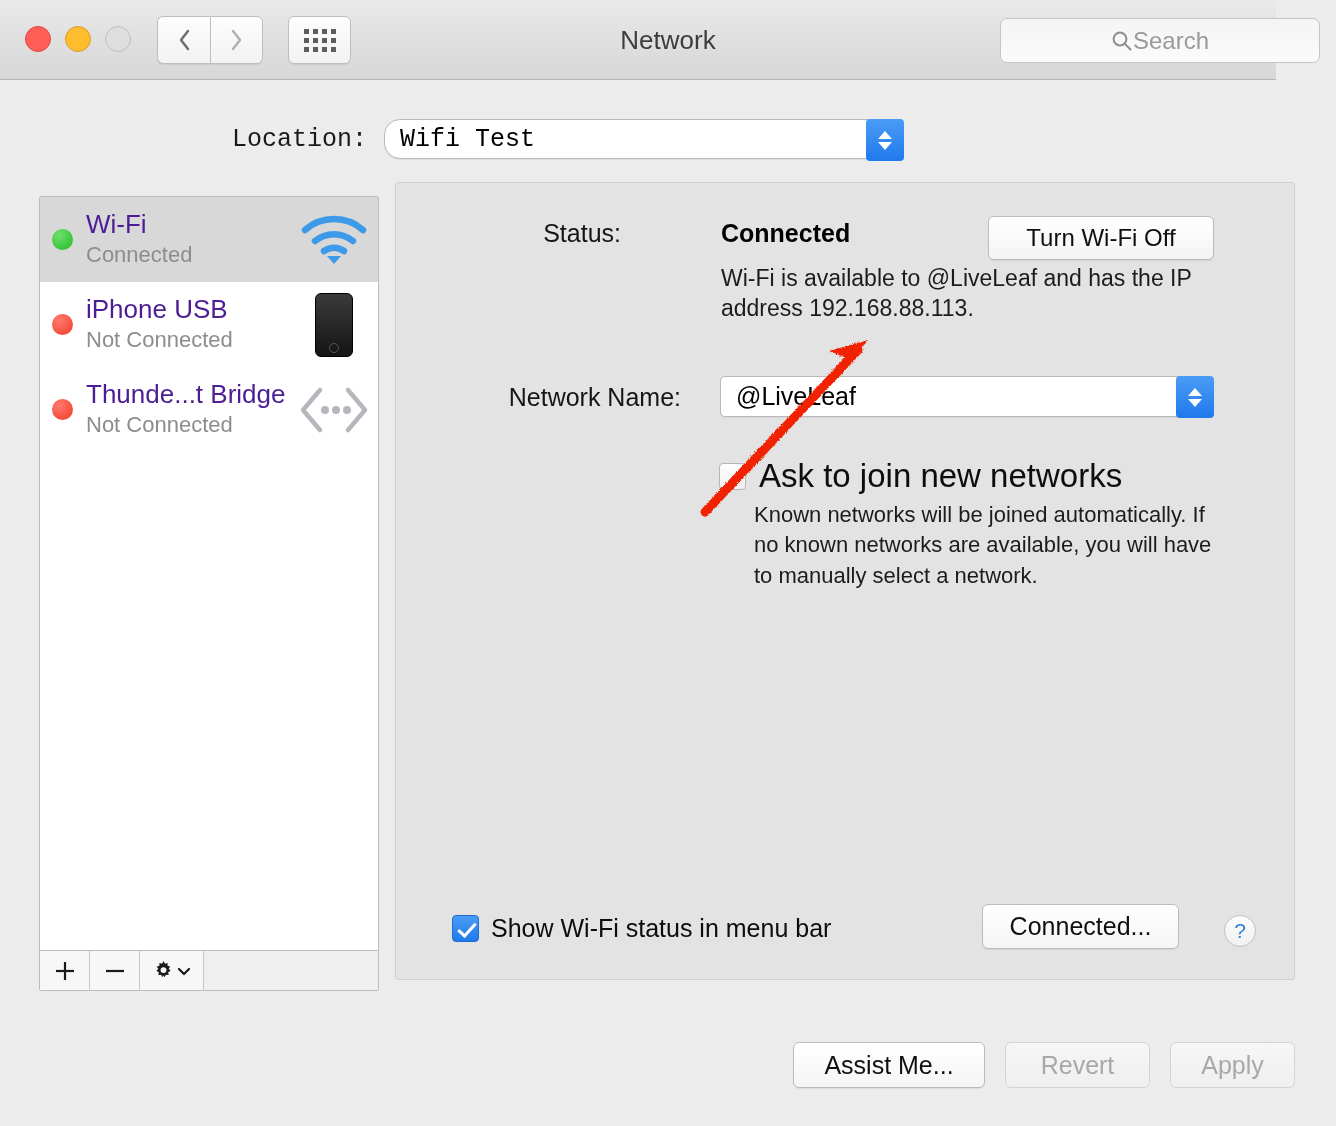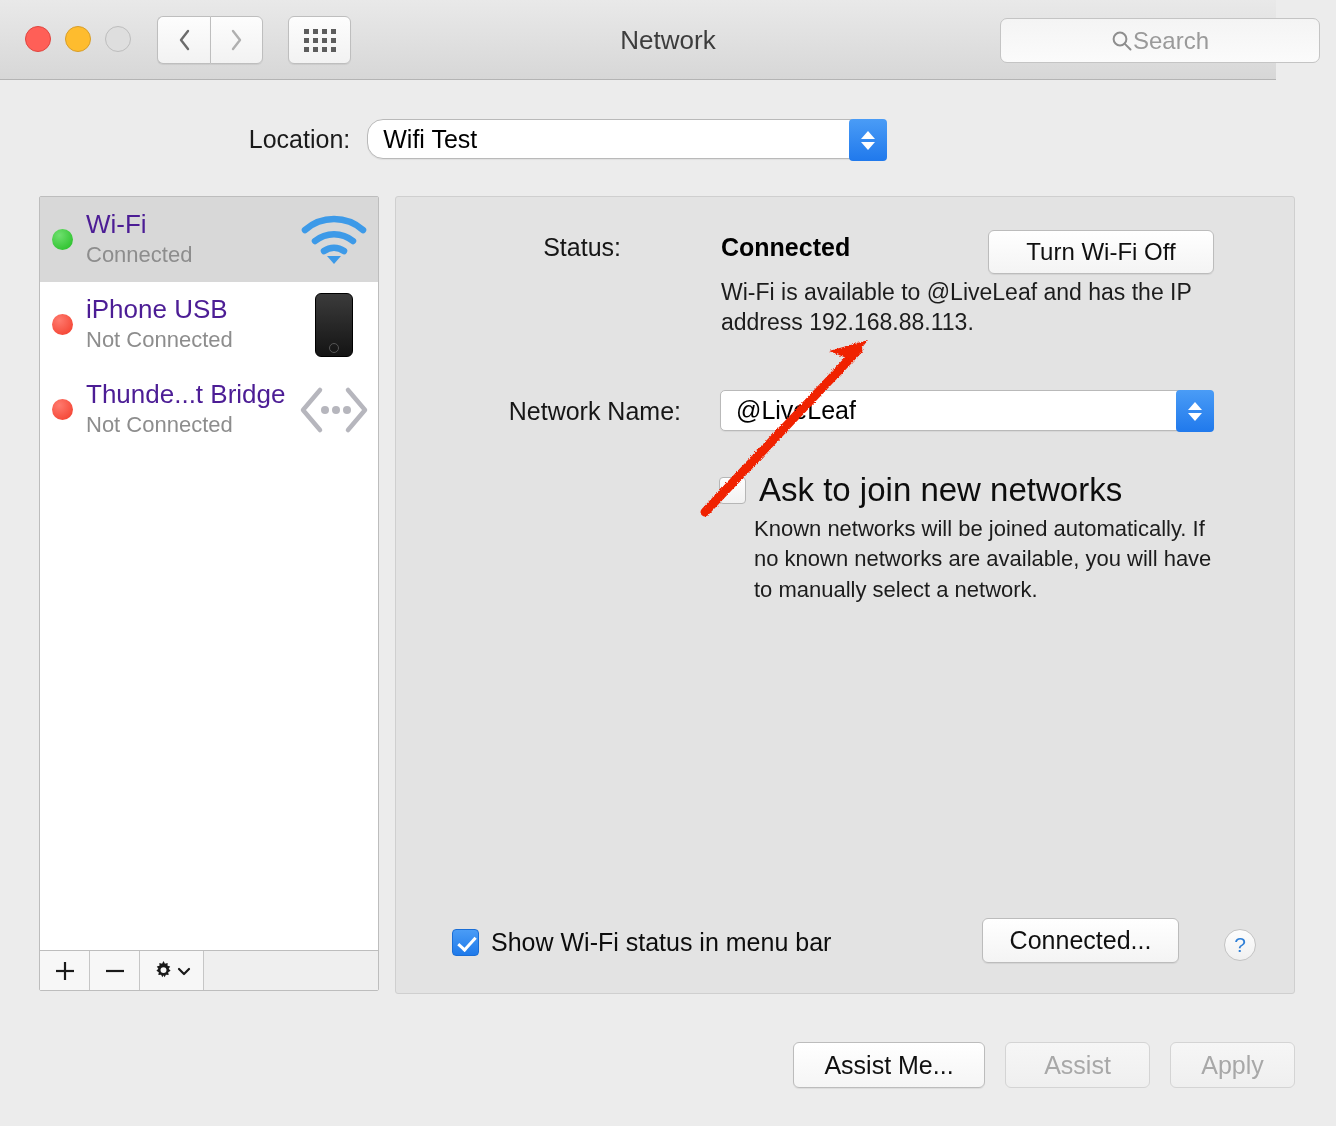--- a/index.html
+++ b/index.html
@@ -81,21 +81,21 @@
     gap: 0;
   }
   #search-field .sicon { width: 22px; height: 22px; }
   #search-field .splaceholder { font-size: 24px; color: #9a9a9a; }
 
   
   #location-row {
     position: absolute;
     left: 0; top: 110px;
     width: 1136px; height: 58px;
-    display: flex; align-items: center; justify-content: center;
+    display: flex; align-items: center; justify-content: center; font-family: Liberation Mono, monospace;
   }
   #location-label {
     font-size: 25px; color: #1a1a1a;
     margin-right: 17px;
   }
   #location-popup {
     position: relative;
     width: 520px; height: 40px;
     background: #ffffff;
     border: 1px solid #b9b9b9;
@@ -182,21 +182,21 @@
     border-right: 1px solid #c6c6c6;
     background: #f7f7f7;
     display: flex; align-items: center; justify-content: center;
   }
   .tb-btn.gear { width: 64px; gap: 2px; }
   #tb-filler { flex: 1 1 auto; background: #efefef; }
 
   
   #panel {
     position: absolute;
-    left: 395px; top: 196px;
+    left: 395px; top: 182px;
     width: 900px; height: 798px;
     background: #e3e3e3;
     border: 1px solid #cfcfcf;
     border-radius: 3px;
   }
 
   .lbl-right { font-size: 25px; color: #161616; text-align: right; }
 
   #status-label  { position: absolute; left: 120px; top: 36px; width: 105px; }
   #status-value  { position: absolute; left: 325px; top: 36px; font-size: 25px; font-weight: bold; color: #000; }
@@ -476,21 +476,21 @@
     <div id="show-status-row">
       <span class="cbox checked"></span>
       <span id="show-status-label">Show Wi-Fi status in menu bar</span>
     </div>
 
     <div id="advanced-btn">Connected...</div>
     <div id="help-btn">?</div>
   </div>
 
   <div class="footer-btn" id="assist-btn">Assist Me...</div>
-  <div class="footer-btn" id="revert-btn">Assist</div>
+  <div class="footer-btn" id="revert-btn">Revert</div>
   <div class="footer-btn" id="apply-btn">Apply</div>
 
   <svg id="annotation">
     <defs>
       <filter id="rough">
         <feTurbulence type="fractalNoise" baseFrequency="0.75" numOctaves="3" result="n"></feTurbulence>
         <feDisplacementMap in="SourceGraphic" in2="n" scale="3.2" xChannelSelector="R" yChannelSelector="G"></feDisplacementMap>
       </filter>
     </defs>
     <g filter="url(#rough)">

